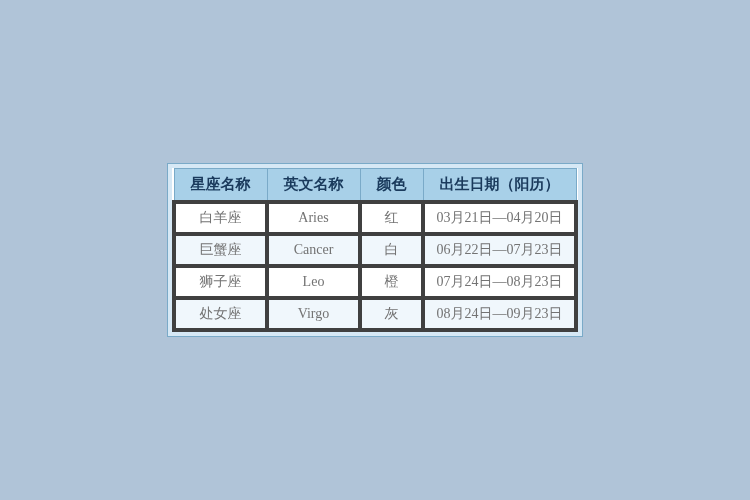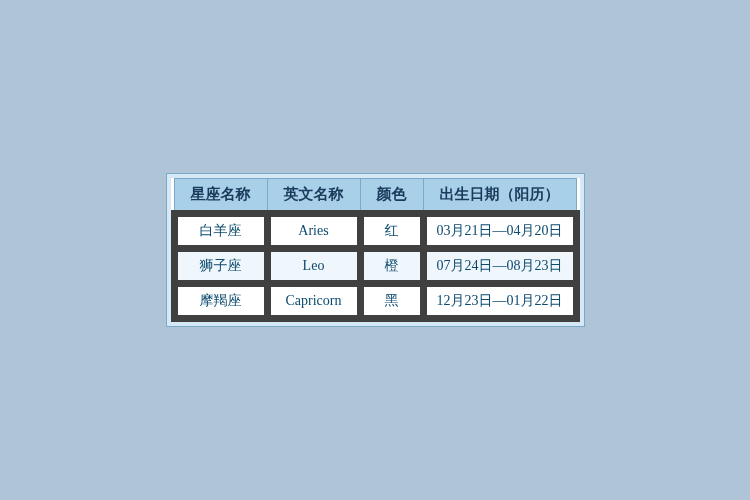--- a/index.html
+++ b/index.html
@@ -34,25 +34,25 @@
       border: 1px solid #7aaac8;
       padding: 6px 16px;
       text-align: center;
       font-size: 15px;
       font-weight: bold;
       color: #1a3a5c;
       white-space: nowrap;
     }
 
     tbody tr td {
-      border: 7px solid #404040;
+      border: 4px solid #404040;
       padding: 5px 4px;
       text-align: center;
       font-size: 14px;
-      color: #0c4a6e;
+      color: #737373;
       white-space: nowrap;
     }
 
     tbody tr:nth-child(even) {
       background-color: #f0f7fc;
     }
 
     tbody tr:nth-child(odd) {
       background-color: #ffffff;
     }
@@ -71,26 +71,32 @@
       </tr>
     </thead>
     <tbody id="table-body">
     <tr>
           <td>白羊座</td>
           <td>Aries</td>
           <td>红</td>
           <td>03月21日—04月20日</td>
         </tr>
         <tr>
+          <td>巨蟹座</td>
+          <td>Cancer</td>
+          <td>白</td>
+          <td>06月22日—07月23日</td>
+        </tr>
+        <tr>
           <td>狮子座</td>
           <td>Leo</td>
           <td>橙</td>
           <td>07月24日—08月23日</td>
         </tr>
         <tr>
-          <td>摩羯座</td>
-          <td>Capricorn</td>
-          <td>黑</td>
-          <td>12月23日—01月22日</td>
+          <td>处女座</td>
+          <td>Virgo</td>
+          <td>灰</td>
+          <td>08月24日—09月23日</td>
         </tr>
       </tbody>
   </table>
 </div>
 
 </body></html>

